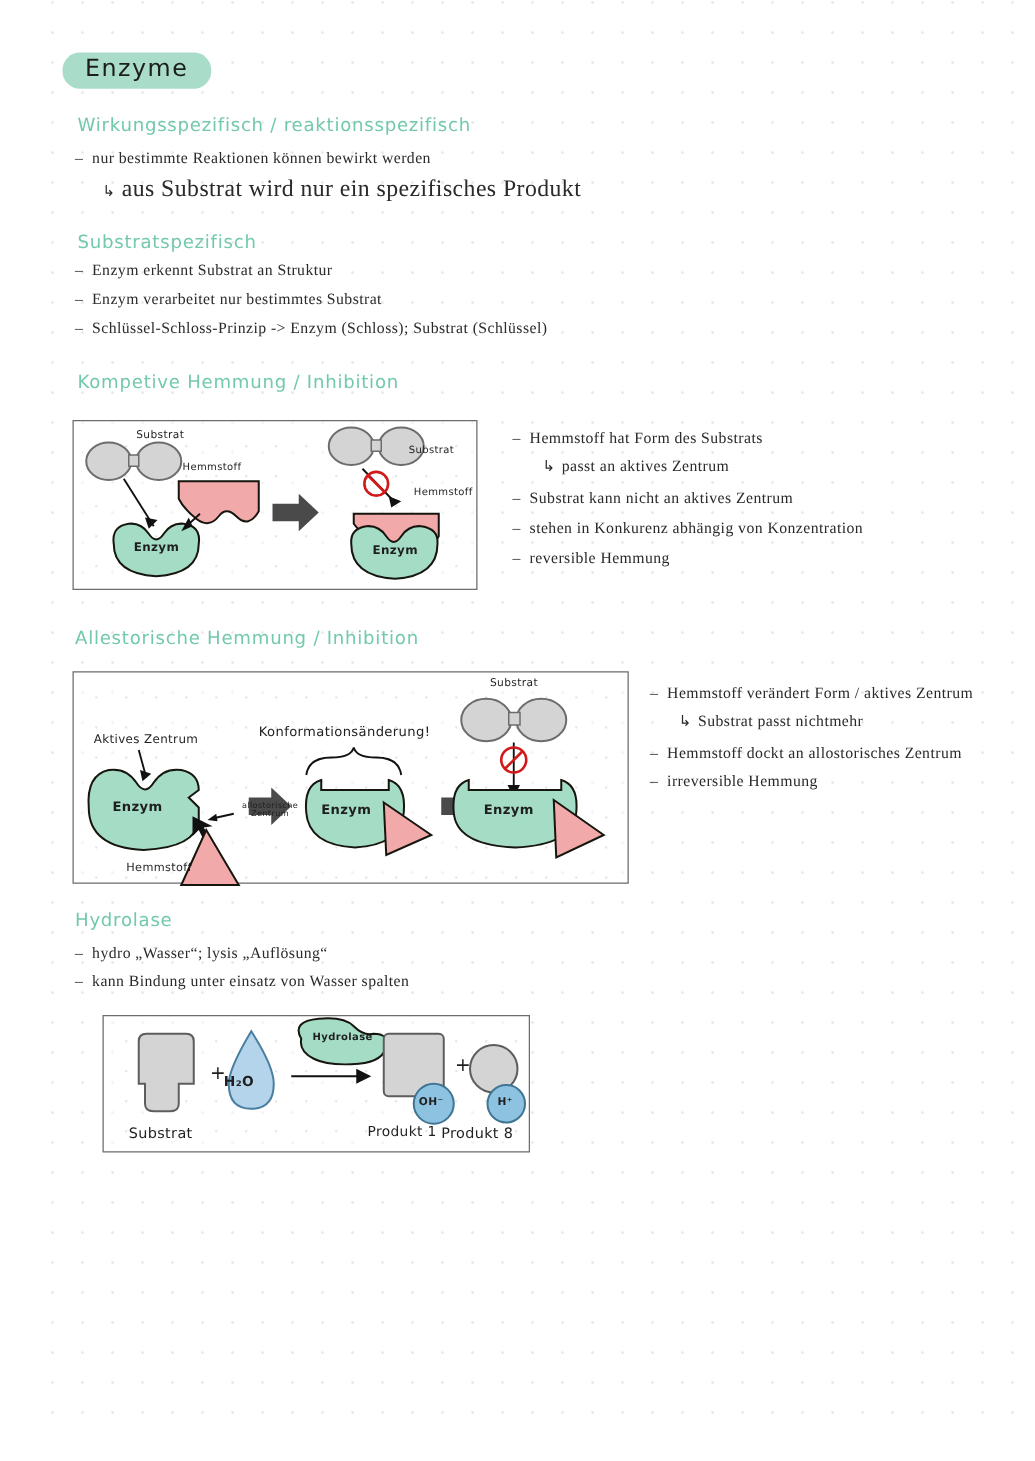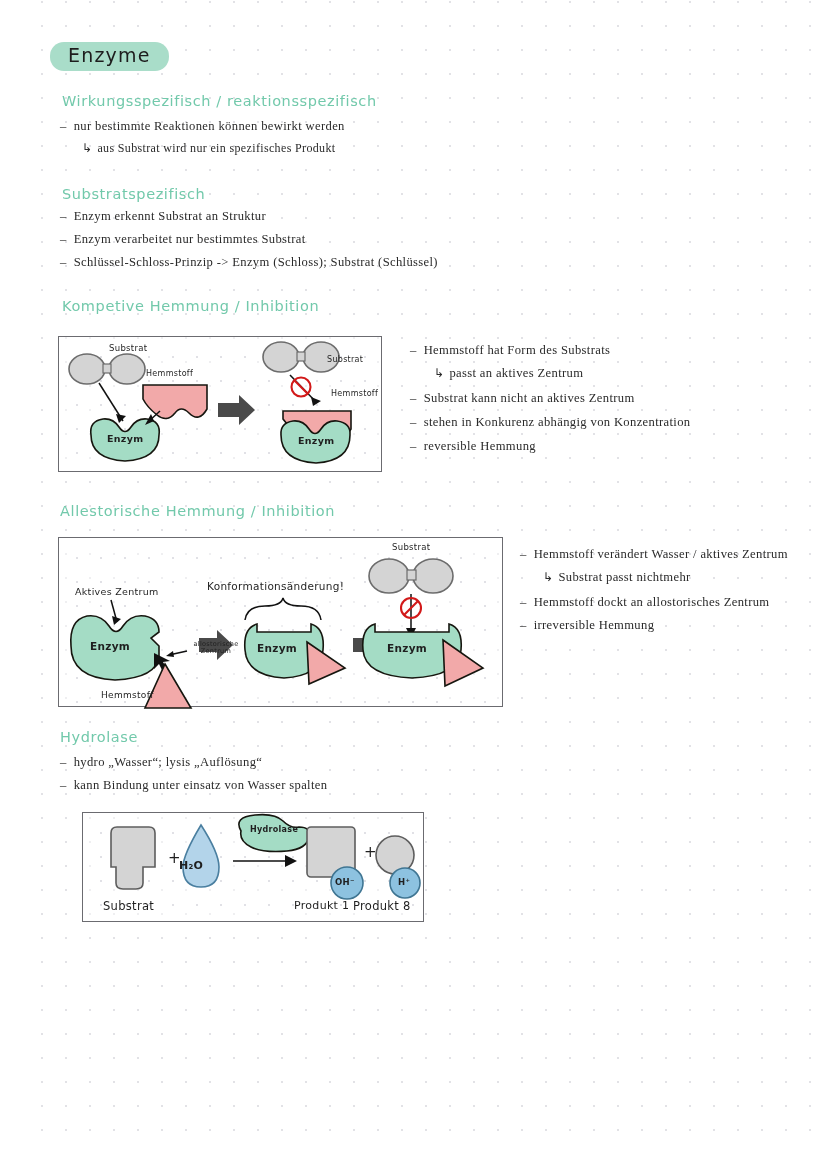--- a/index.html
+++ b/index.html
@@ -49,21 +49,21 @@
   .line {
     position: absolute;
     font-family: Liberation Serif, serif;
     font-size: 12.6px;
     color: #2a2a2a;
     letter-spacing: 0.35px;
     white-space: nowrap;
   }
   .line .dash { margin-right: 7px; }
   .line .arrow { margin-right: 5px; font-size: 12px; }
-  .sub { font-size: 12px; }
+  .sub { font-size: 19px; }
 
   
   .frame {
     position: absolute;
     border: 1.6px solid #6b6b70;
     background-color: rgba(255,255,255,0.45);
     background-image: radial-gradient(circle, #e1e1e6 1px, rgba(0,0,0,0) 1.2px);
     background-size: 24px 24px;
     background-position: 6px 8px;
     box-sizing: border-box;
@@ -258,21 +258,21 @@
     <div class="dlabel" style="left:31px; top:102px; font-size:10.5px; font-weight:bold;">Enzym</div>
     <div class="dlabel" style="left:128px; top:103px; font-size:6.5px; width:58px; white-space:normal; text-align:center; line-height:1.15;">allostorische Zentrum</div>
     <div class="dlabel" style="left:42px; top:152px; font-size:9px;">Hemmstoff</div>
     <div class="dlabel" style="left:148px; top:42px; font-size:10.5px;">Konformationsänderung!</div>
     <div class="dlabel" style="left:198px; top:104px; font-size:10.5px; font-weight:bold;">Enzym</div>
     <div class="dlabel" style="left:333px; top:4px; font-size:8.5px;">Substrat</div>
     <div class="dlabel" style="left:328px; top:104px; font-size:10.5px; font-weight:bold;">Enzym</div>
   </div>
 
   <div class="line" style="left:500px; top:547px;">
-    <span class="dash">–</span><span>Hemmstoff verändert Wasser / aktives Zentrum</span>
+    <span class="dash">–</span><span>Hemmstoff verändert Form / aktives Zentrum</span>
   </div>
   <div class="line" style="left:523px; top:570px;">
     <span class="arrow">↳</span><span>Substrat passt nichtmehr</span>
   </div>
   <div class="line" style="left:500px; top:595px;">
     <span class="dash">–</span><span>Hemmstoff dockt an allostorisches Zentrum</span>
   </div>
   <div class="line" style="left:500px; top:618px;">
     <span class="dash">–</span><span>irreversible Hemmung</span>
   </div>

